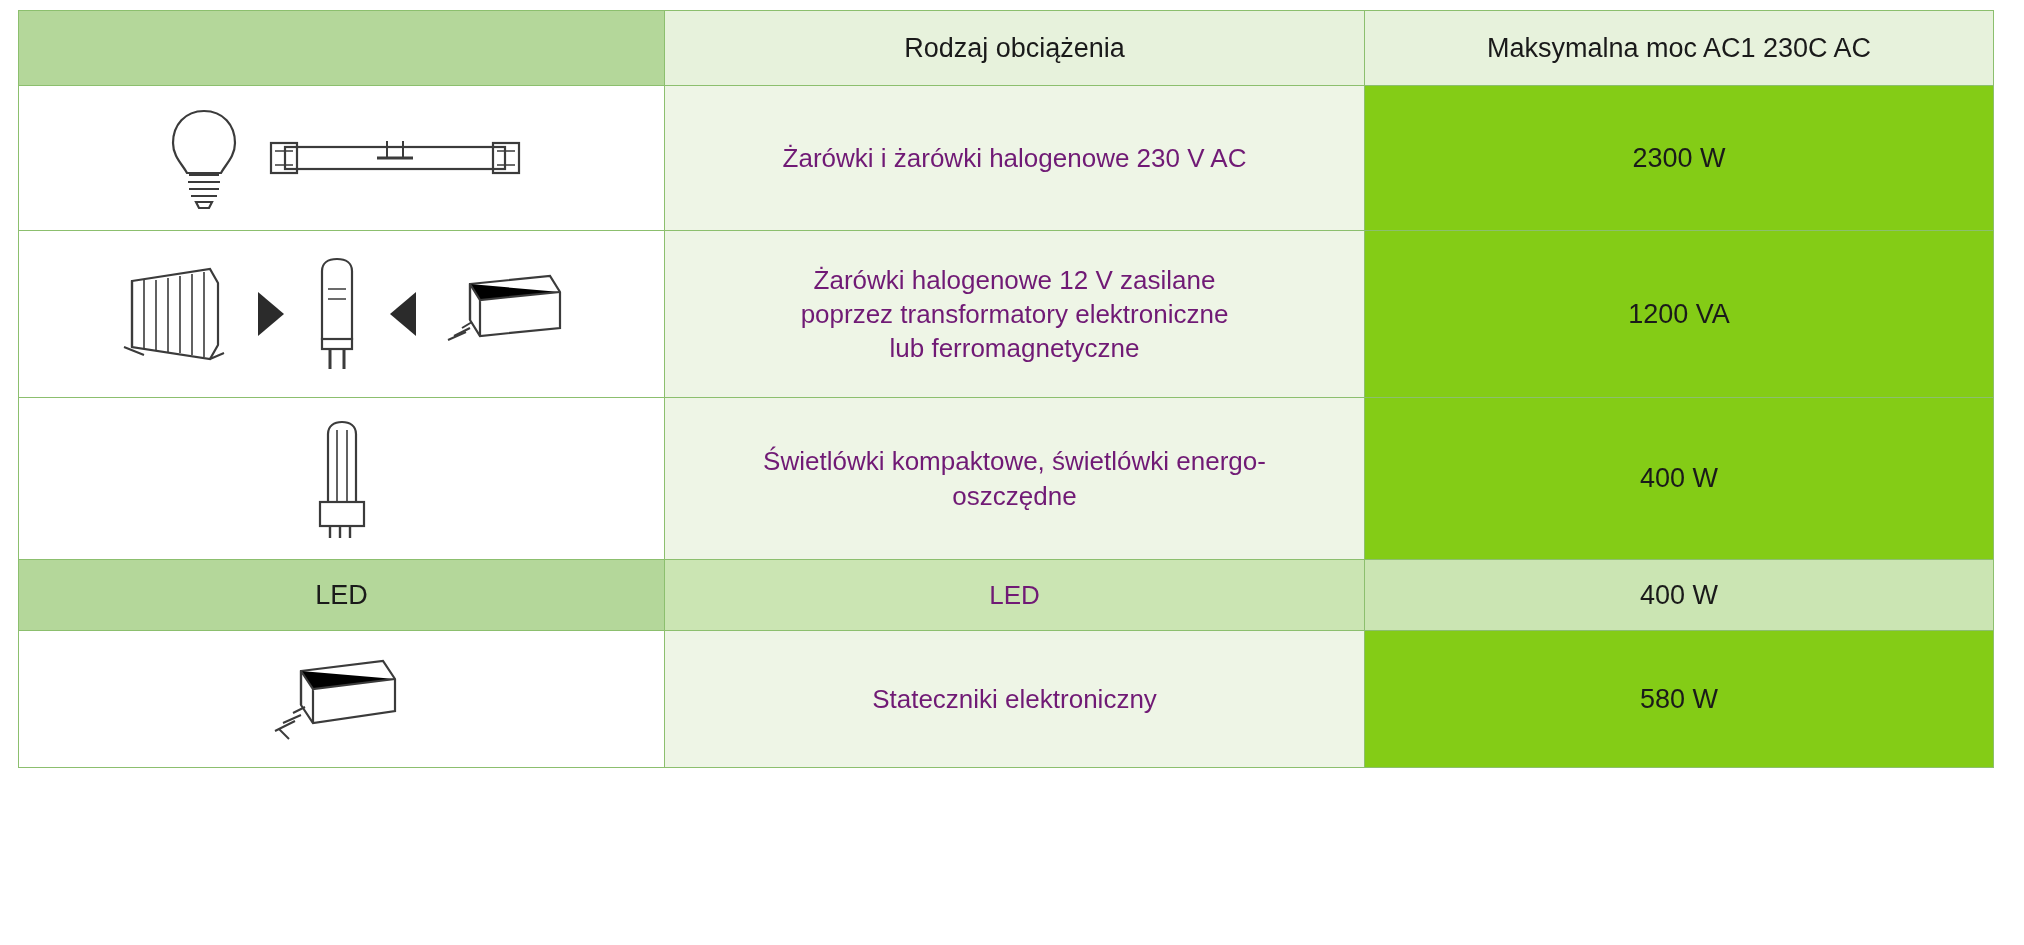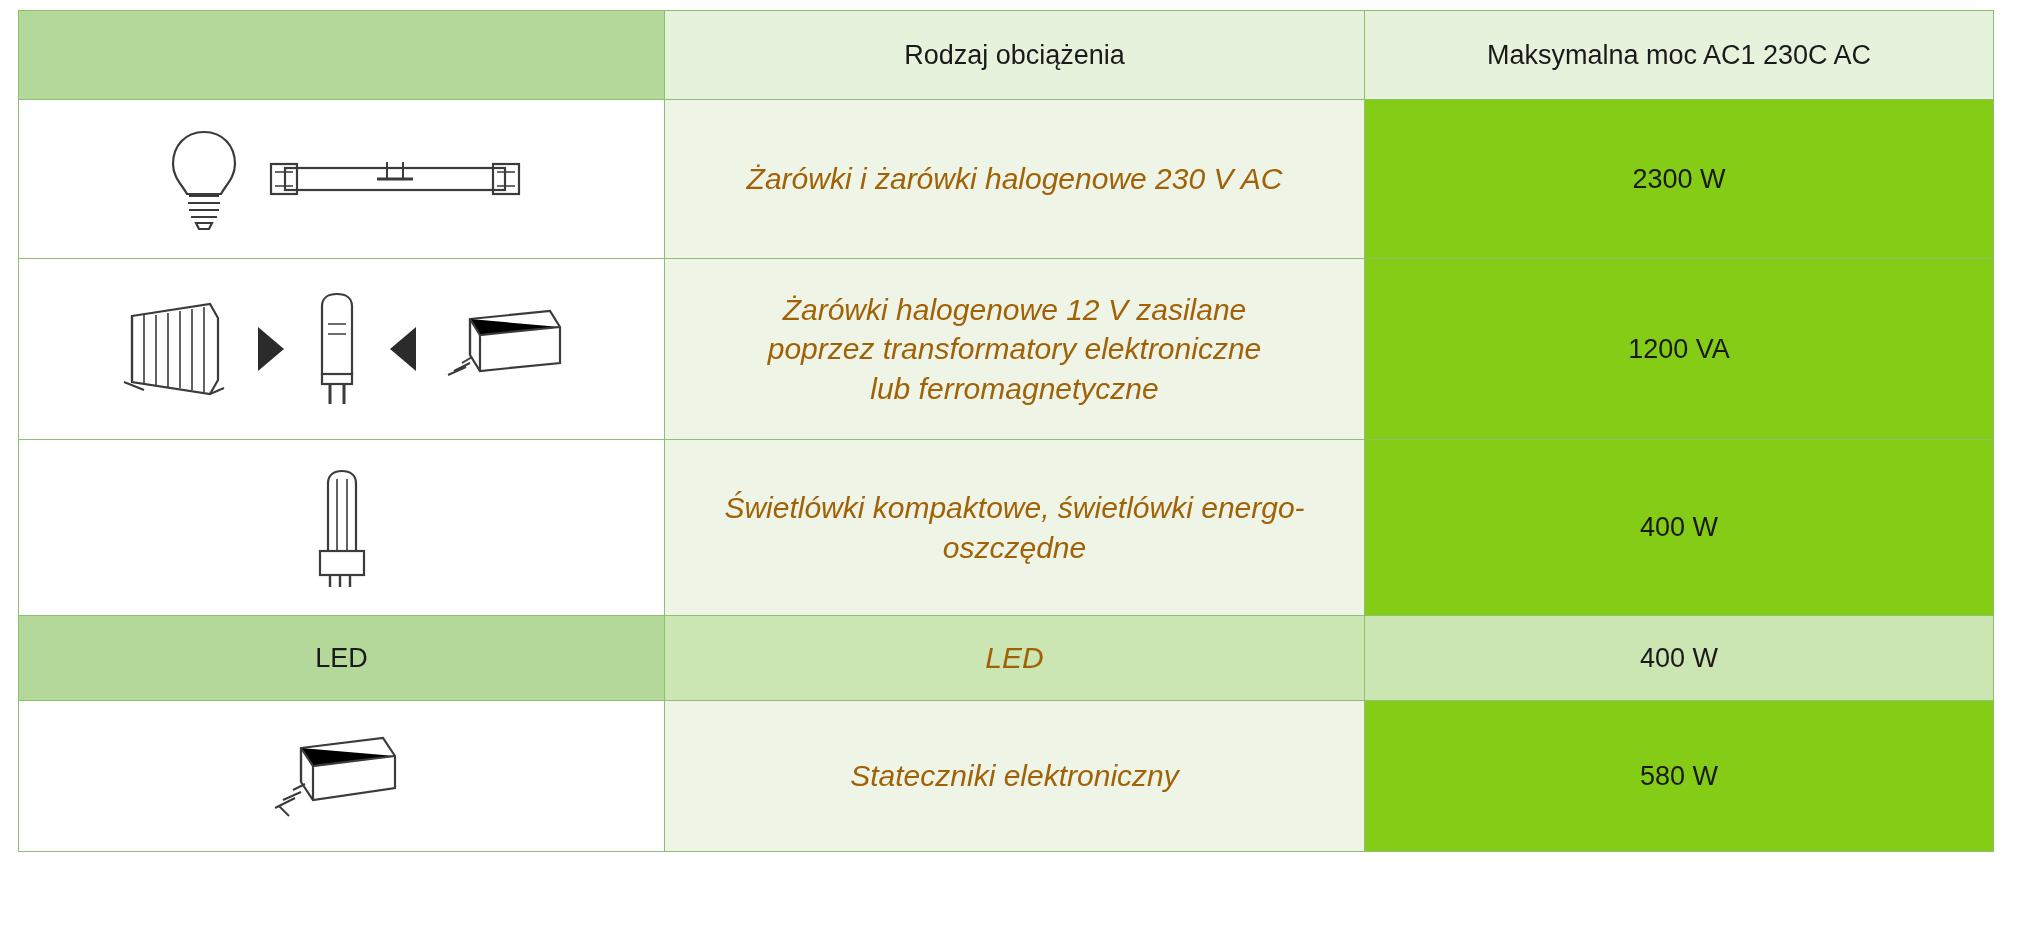--- a/index.html
+++ b/index.html
@@ -25,21 +25,21 @@
     margin: 0 0 14px 2px;
     letter-spacing: 0.1px;
   }
   table.load-table {
     border-collapse: collapse;
     width: 1975px;
     table-layout: fixed;
   }
   table.load-table td, table.load-table th {
     border: 1px solid #8cbf6e;
-    padding: 16px;
+    padding: 9px;
     vertical-align: middle;
   }
   col.c-icon { width: 646px; }
   col.c-type { width: 700px; }
   col.c-power { width: 629px; }
 
   .hdr-blank {
     background: #b4d79a;
     height: 56px;
   }
@@ -51,25 +51,24 @@
     font-weight: normal;
     height: 56px;
   }
   .icon-cell {
     background: #ffffff;
     text-align: center;
   }
   .type-cell {
     background: #eef5e6;
     text-align: center;
-    font-size: 30px;
+    font-size: 26px;
     line-height: 1.32;
-    color: #a16207;
+    color: #701a75;
     padding: 10px 22px;
-    font-style: italic;
   }
   .power-cell {
     background: #84cc16;
     text-align: center;
     font-size: 27px;
     color: #1a1a1a;
   }
   tr.led-row .icon-cell {
     background: #b4d79a;
     font-size: 27px;

